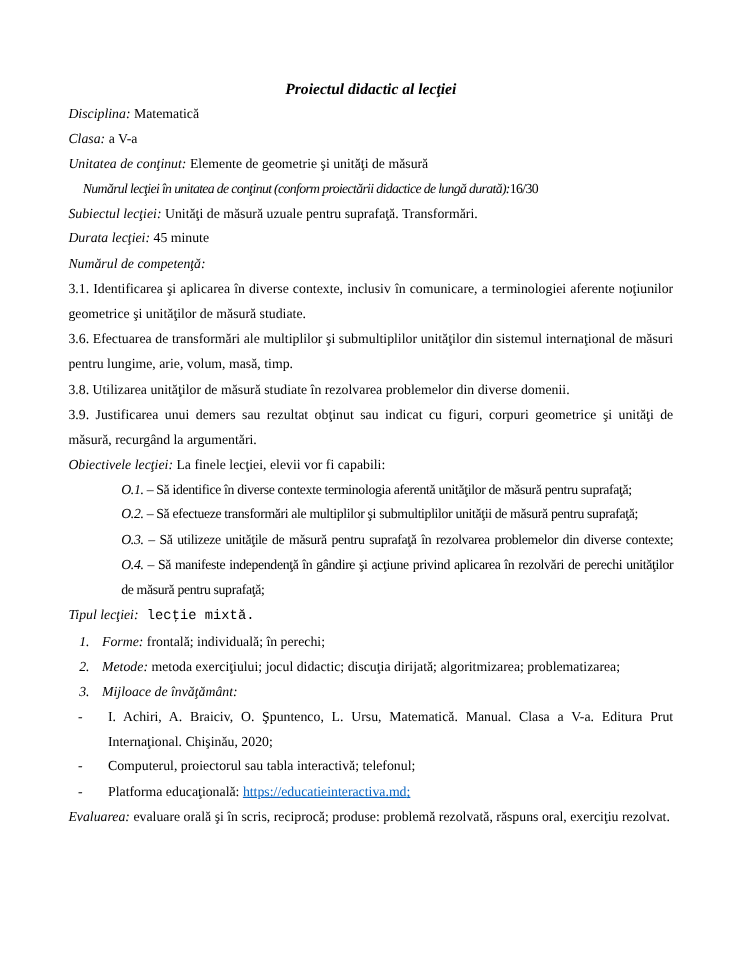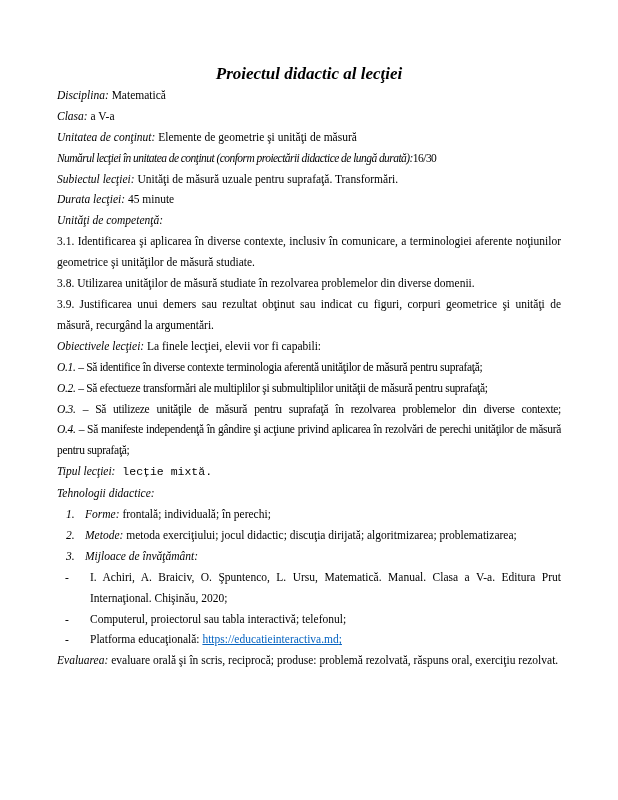--- a/index.html
+++ b/index.html
@@ -6,27 +6,27 @@
   body {
     width:618px; height:800px;
     background:#ffffff;
     color:#000000;
     font-family:"Liberation Serif","DejaVu Serif",serif;
     font-size:11.5px;
     overflow:hidden;
   }
   .page { padding:64px 57px 10px 57px; box-sizing:border-box; }
   p { margin:0; line-height:20.9px; text-align:left; }
-  .title { text-align:center; font-weight:bold; font-style:italic; font-size:17px; }
+  .title { text-align:center; font-weight:bold; font-style:italic; font-size:13px; }
   .bi { font-weight:normal; font-style:italic; }
   .bnum { font-weight:normal; }
   .just { text-align:justify; }
   .stretch { text-align-last:justify; }
-  .obj { letter-spacing:-0.3px; }
-  .tight { letter-spacing:-0.55px; }
+  .obj { letter-spacing:-0.3px;margin-left:44px; }
+  .tight { letter-spacing:-0.55px;margin-left:12px; }
   .li-num { margin-left:9px; padding-left:19px; text-indent:-19px; }
   .li-num .marker { display:inline-block; width:19px; text-indent:0; }
   .li-dash { margin-left:8px; padding-left:25px; text-indent:-25px; }
   .li-dash .marker { display:inline-block; width:25px; text-indent:0; }
   .ml2 { margin-left:4px;font-family:Liberation Mono, monospace; }
   a.link { color:var(--link-color,#0563c1); text-decoration:underline; }
 </style>
 </head>
 <body style="color: rgb(0, 0, 0); background: rgb(255, 255, 255);">
 
@@ -39,42 +39,42 @@
   <p><span class="bi">Clasa:</span> <span>a V-a</span></p>
 
   <p><span class="bi">Unitatea de conţinut:</span> <span>Elemente de geometrie şi unităţi de măsură</span></p>
 
   <p class="tight"><span class="bi">Numărul lecţiei în unitatea de conţinut (conform proiectării didactice de lungă durată):</span><span>16/30</span></p>
 
   <p><span class="bi">Subiectul lecţiei:</span> <span>Unităţi de măsură uzuale pentru suprafaţă. Transformări.</span></p>
 
   <p><span class="bi">Durata lecţiei:</span> <span>45 minute</span></p>
 
-  <p><span class="bi">Unităţi de competenţă:</span></p>
+  <p><span class="bi">Numărul de competenţă:</span></p>
 
   <p class="just"><span class="bnum">3.1.</span> <span>Identificarea şi aplicarea în diverse contexte, inclusiv în comunicare, a terminologiei aferente noţiunilor geometrice şi unităţilor de măsură studiate.</span></p>
 
+  <p class="just"><span class="bnum">3.6.</span> <span>Efectuarea de transformări ale multiplilor şi submultiplilor unităţilor din sistemul internaţional de măsuri pentru lungime, arie, volum, masă, timp.</span></p>
 
   <p><span class="bnum">3.8.</span> <span>Utilizarea unităţilor de măsură studiate în rezolvarea problemelor din diverse domenii.</span></p>
 
   <p class="just"><span class="bnum">3.9.</span> <span>Justificarea unui demers sau rezultat obţinut sau indicat cu figuri, corpuri geometrice şi unităţi de măsură, recurgând la argumentări.</span></p>
 
   <p><span class="bi">Obiectivele lecţiei:</span> <span>La finele lecţiei, elevii vor fi capabili:</span></p>
 
   <p class="obj"><span class="bi">O.1.</span> <span>– Să identifice în diverse contexte terminologia aferentă unităţilor de măsură pentru suprafaţă;</span></p>
 
   <p class="obj"><span class="bi">O.2.</span> <span>– Să efectueze transformări ale multiplilor şi submultiplilor unităţii de măsură pentru suprafaţă;</span></p>
 
   <p class="obj just stretch"><span class="bi">O.3.</span> <span>– Să utilizeze unităţile de măsură pentru suprafaţă în rezolvarea problemelor din diverse contexte;</span></p>
 
   <p class="obj just"><span class="bi">O.4.</span> <span>– Să manifeste independenţă în gândire şi acţiune privind aplicarea în rezolvări de perechi unităţilor de măsură pentru suprafaţă;</span></p>
 
   <p><span class="bi">Tipul lecţiei:</span> <span class="ml2">lecţie mixtă.</span></p>
 
-  <p><span class="bi">Tehnologii didactice:</span></p>
 
   <p class="li-num"><span class="marker bi">1.</span><span class="bi">Forme:</span> <span>frontală; individuală; în perechi;</span></p>
 
   <p class="li-num"><span class="marker bi">2.</span><span class="bi">Metode:</span> <span>metoda exerciţiului; jocul didactic; discuţia dirijată; algoritmizarea; problematizarea;</span></p>
 
   <p class="li-num"><span class="marker bi">3.</span><span class="bi">Mijloace de învăţământ:</span></p>
 
   <p class="li-dash just"><span class="marker">-</span><span>I. Achiri, A. Braiciv, O. Şpuntenco, L. Ursu, Matematică. Manual. Clasa a V-a. Editura Prut Internaţional. Chişinău, 2020;</span></p>
 
   <p class="li-dash"><span class="marker">-</span><span>Computerul, proiectorul sau tabla interactivă; telefonul;</span></p>

